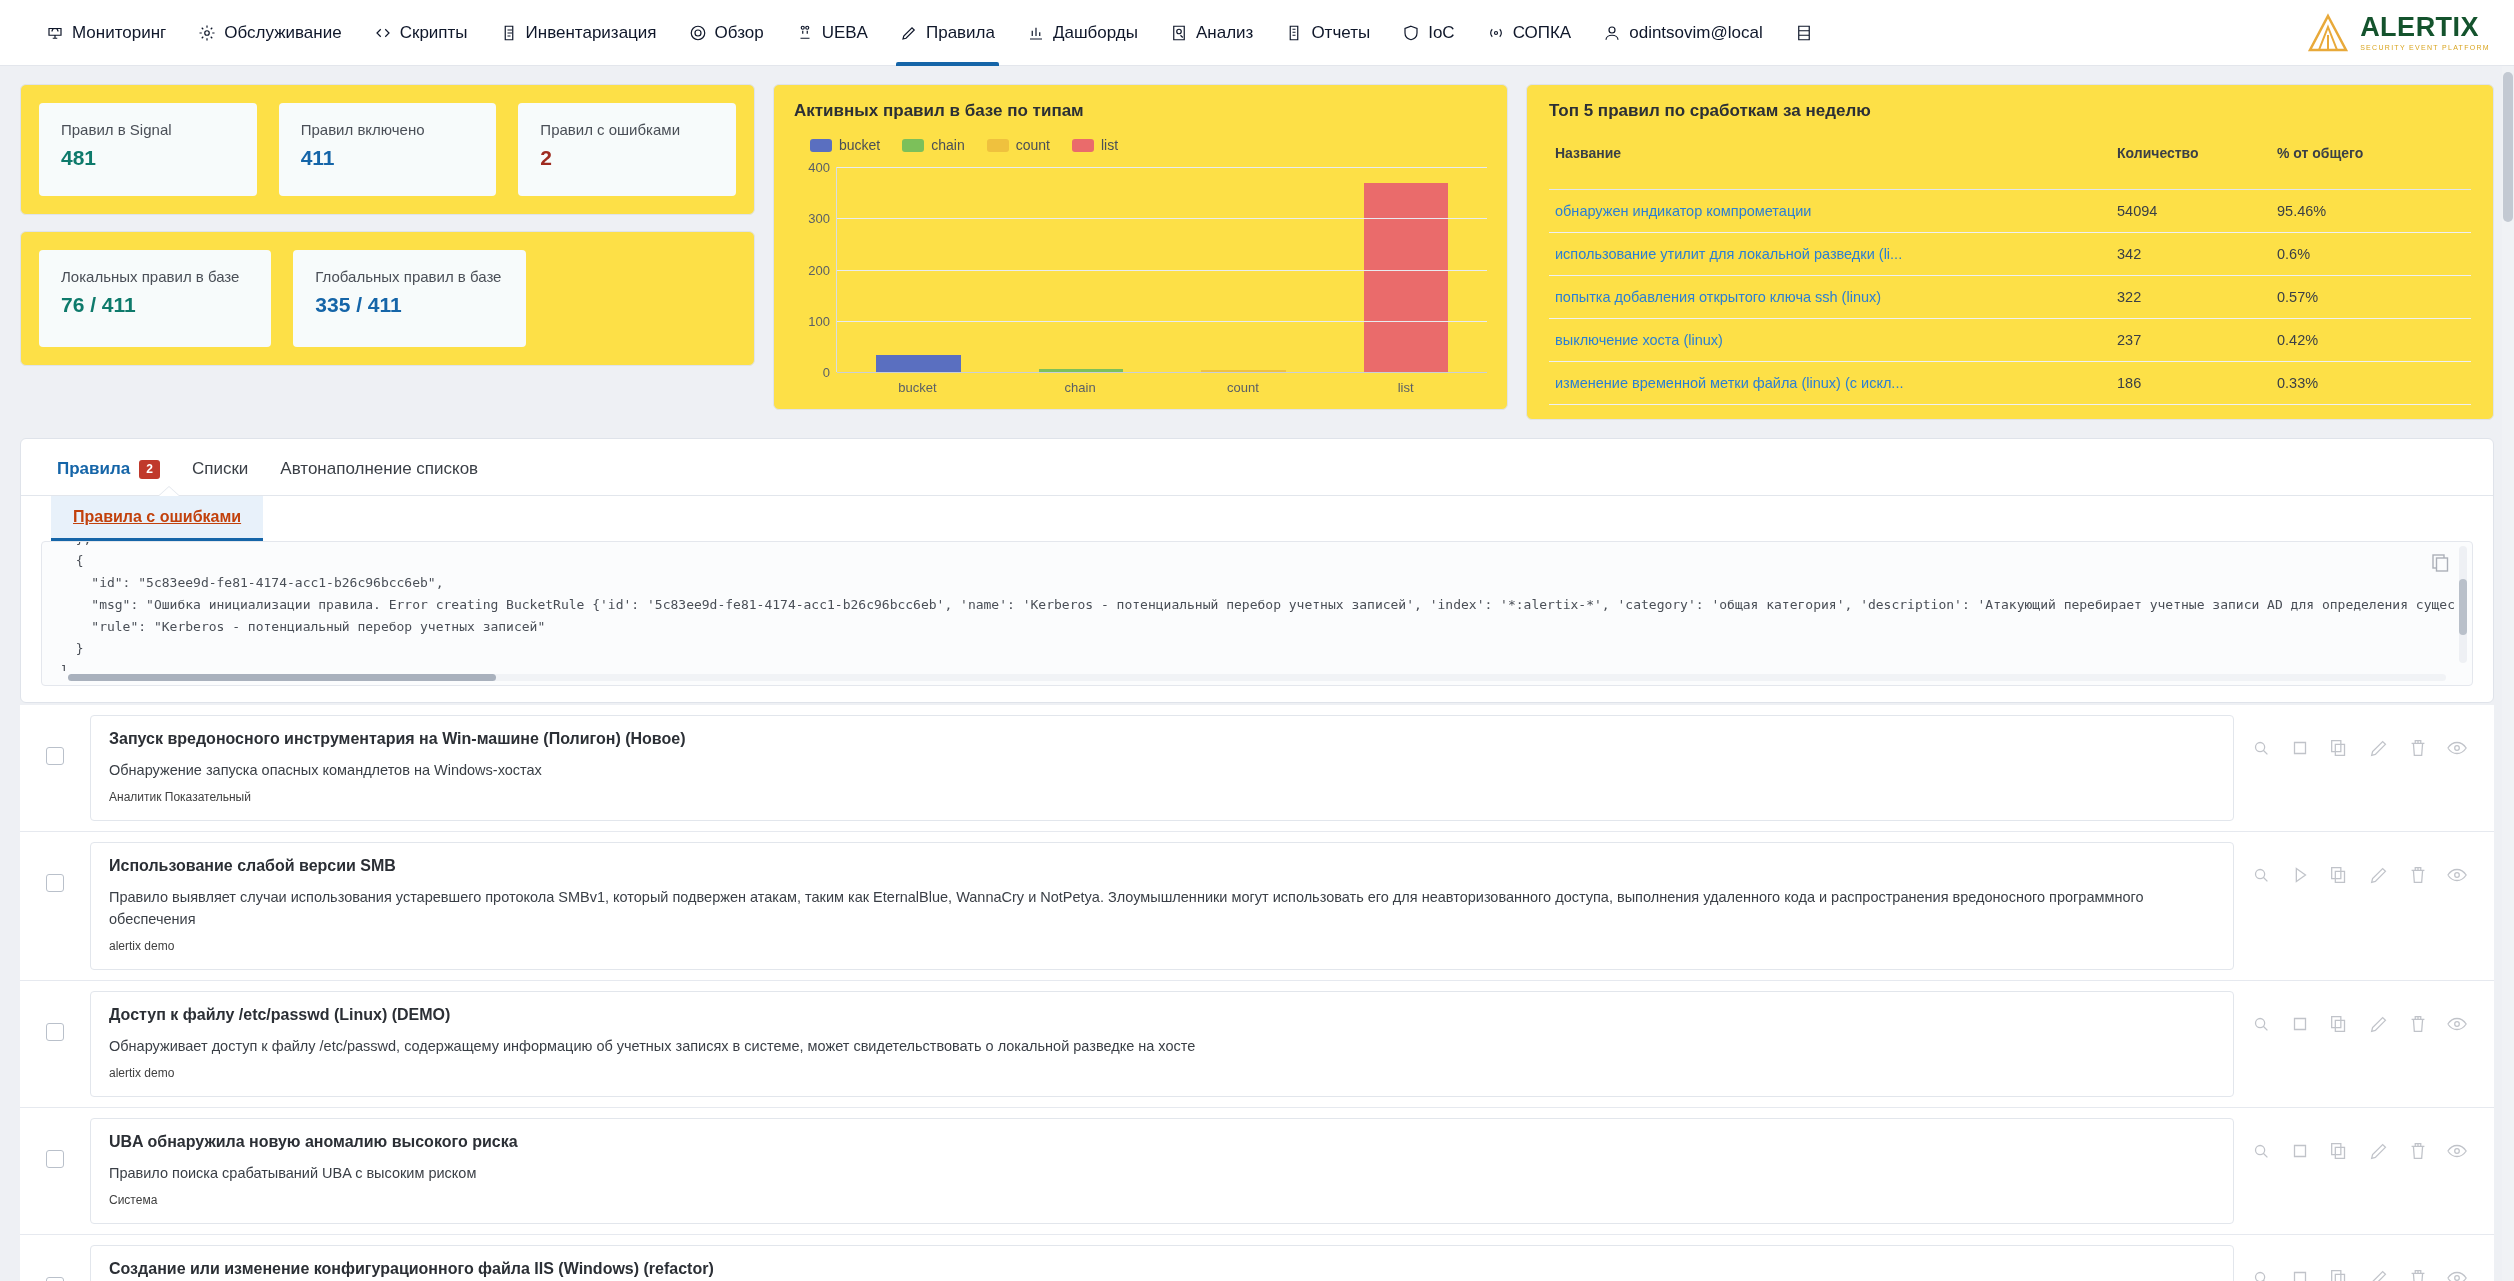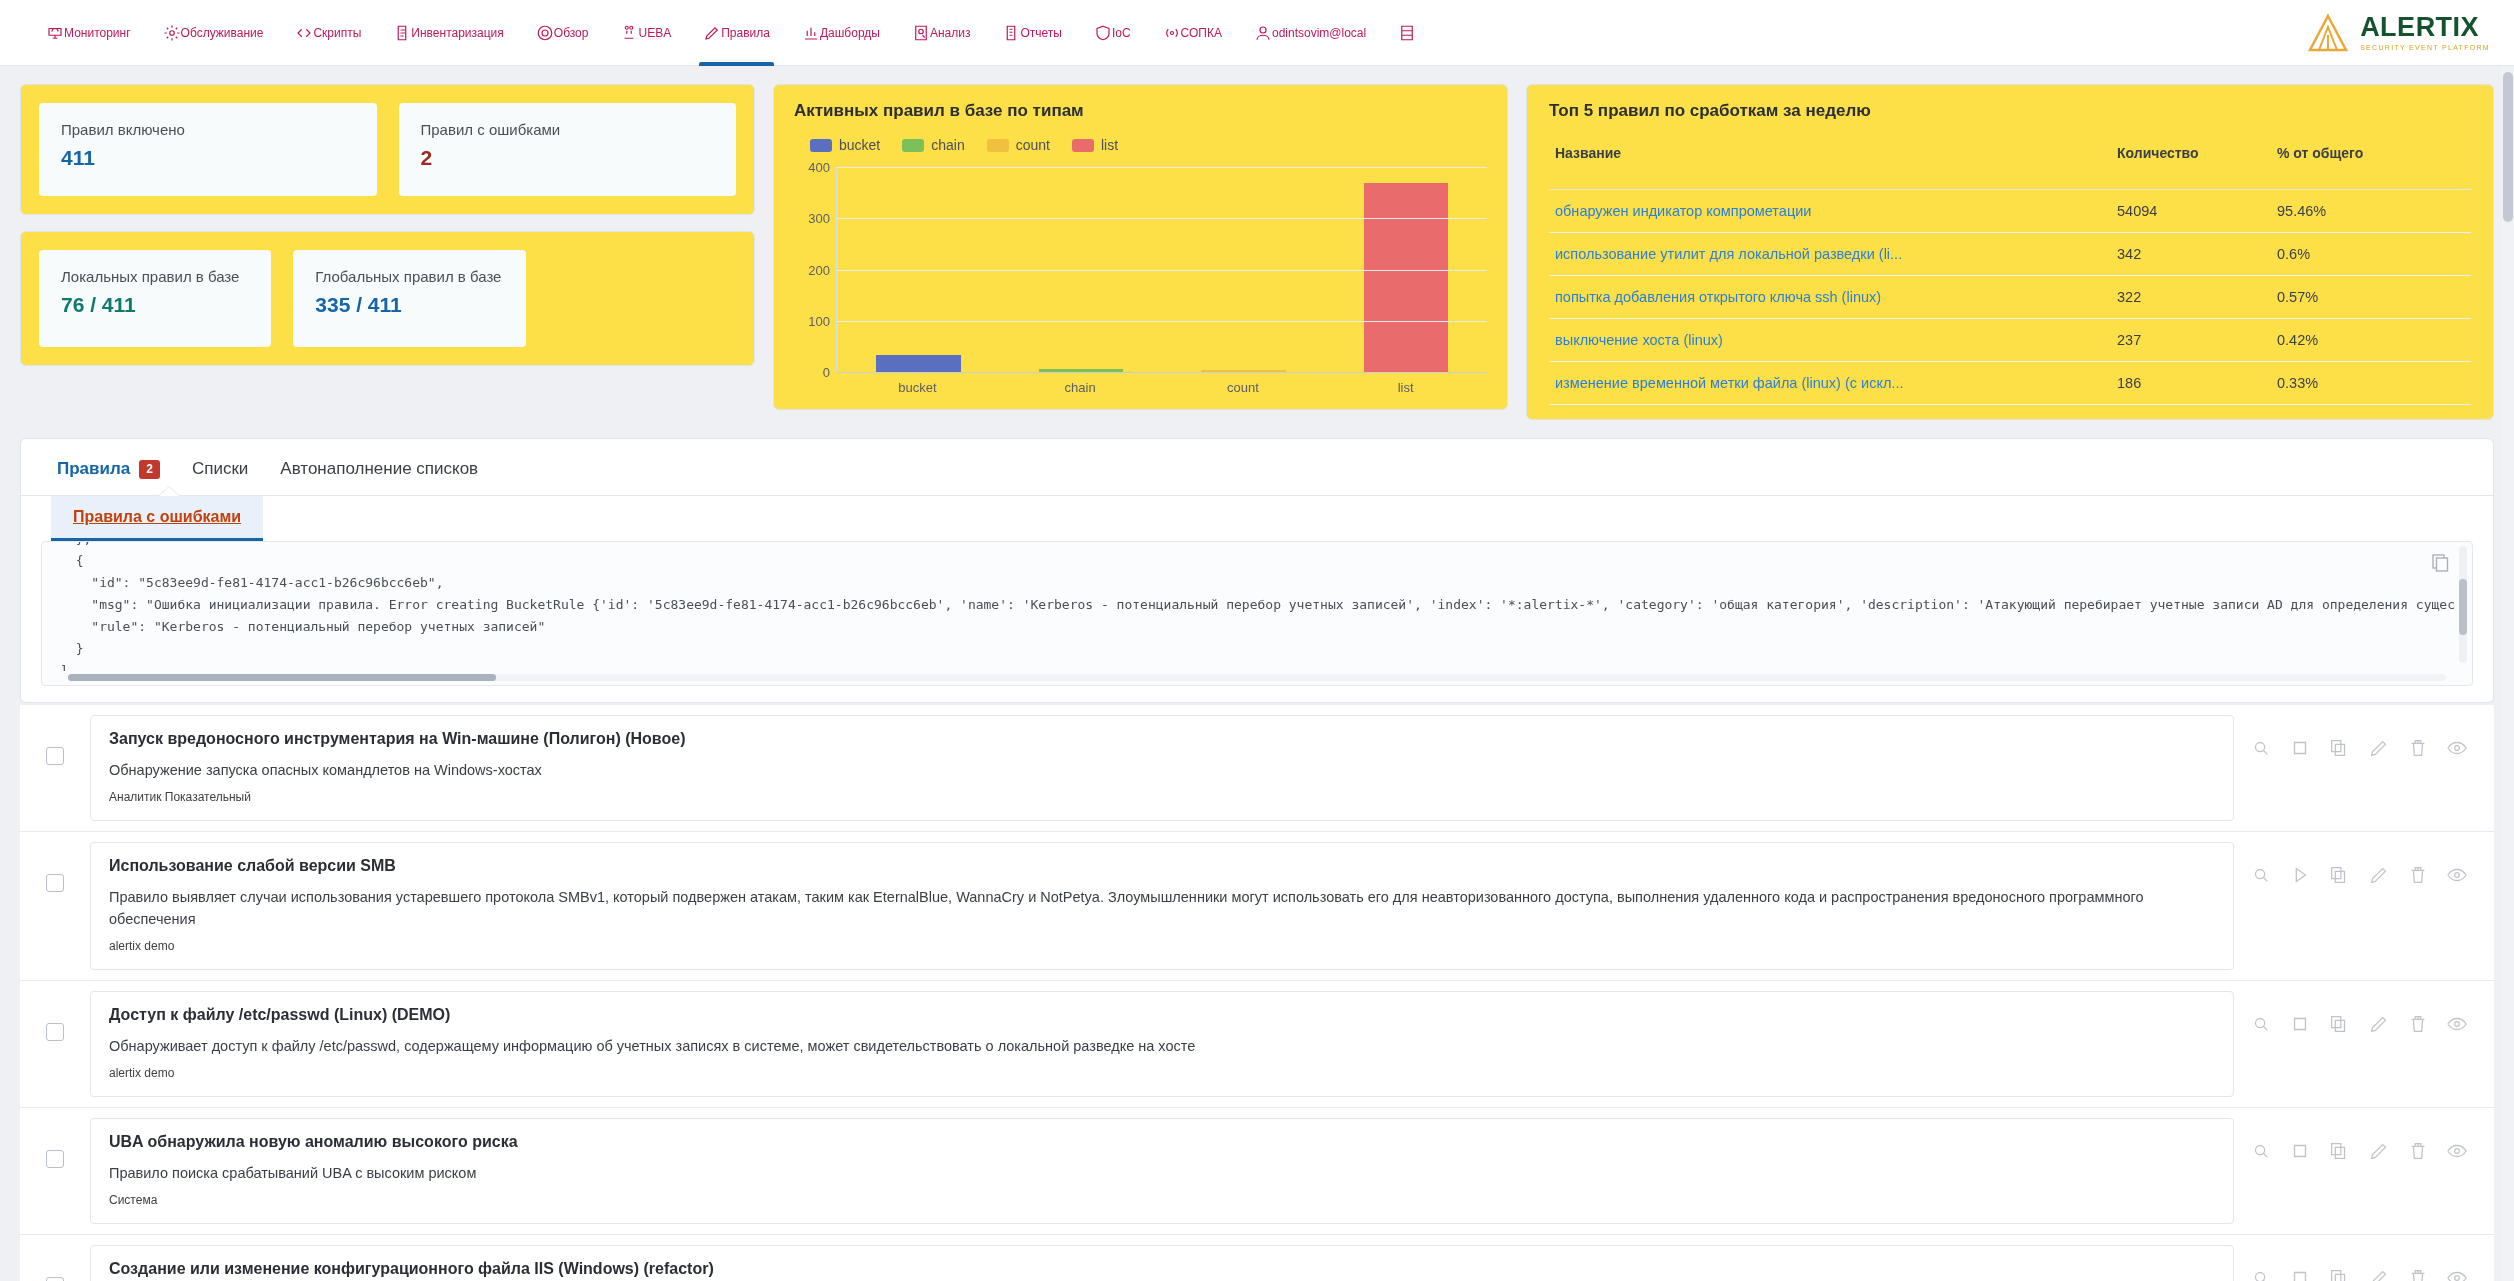--- a/index.html
+++ b/index.html
@@ -18,24 +18,24 @@
     height: 66px;
     background: #ffffff;
     display: flex;
     align-items: center;
     padding: 0 24px 0 30px;
     border-bottom: 1px solid #e3e6ec;
     position: relative;
   }
   .nav-items { display: flex; align-items: stretch; height: 66px; flex: 1; }
   .nav-item {
-    display: flex; align-items: center; 
+    display: flex; align-items: center; gap: 8px;
     padding: 0 16px;
-    color: #be185d;
-    font-size: 12px;
+    color: #0f172a;
+    font-size: 17px;
     cursor: pointer;
     position: relative;
     white-space: nowrap;
   }
   .nav-item.active::after {
     content: "";
     position: absolute; left: 12px; right: 12px; bottom: 0;
     height: 4px; background: #1565a8; border-radius: 2px 2px 0 0;
   }
   .nav-item svg { display: block; }
@@ -356,20 +356,24 @@
   </div>
 </div>
 
 <div class="page">
 
   <div class="top-row">
 
     <div class="stats-col">
       <div class="card stats-card">
         <div class="stat-grid" id="stats-row-1">
+            <div class="stat-box">
+              <div class="stat-label">Правил в Signal</div>
+              <div class="stat-value v-teal">481</div>
+            </div>
             <div class="stat-box">
               <div class="stat-label">Правил включено</div>
               <div class="stat-value v-blue">411</div>
             </div>
             <div class="stat-box">
               <div class="stat-label">Правил с ошибками</div>
               <div class="stat-value v-red">2</div>
             </div>
           </div>
       </div>

